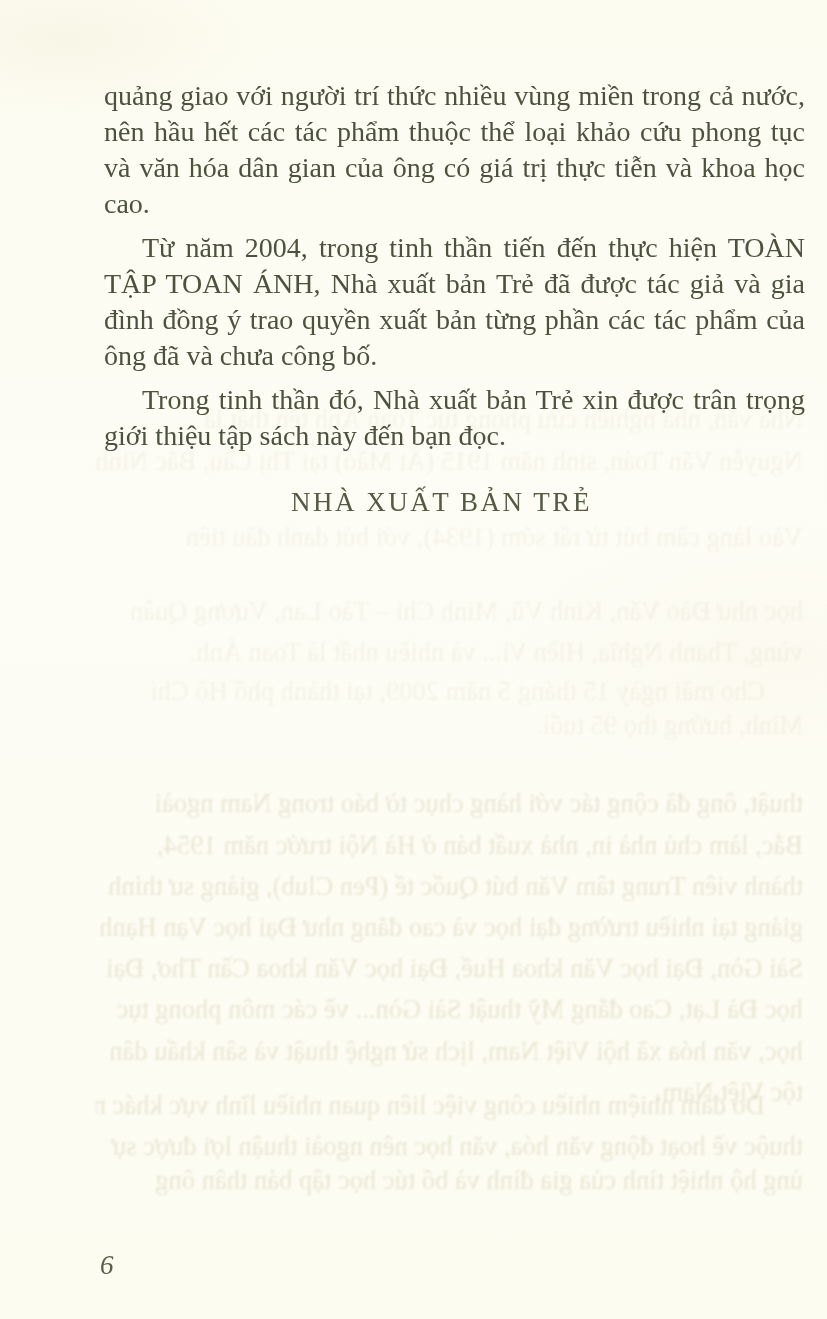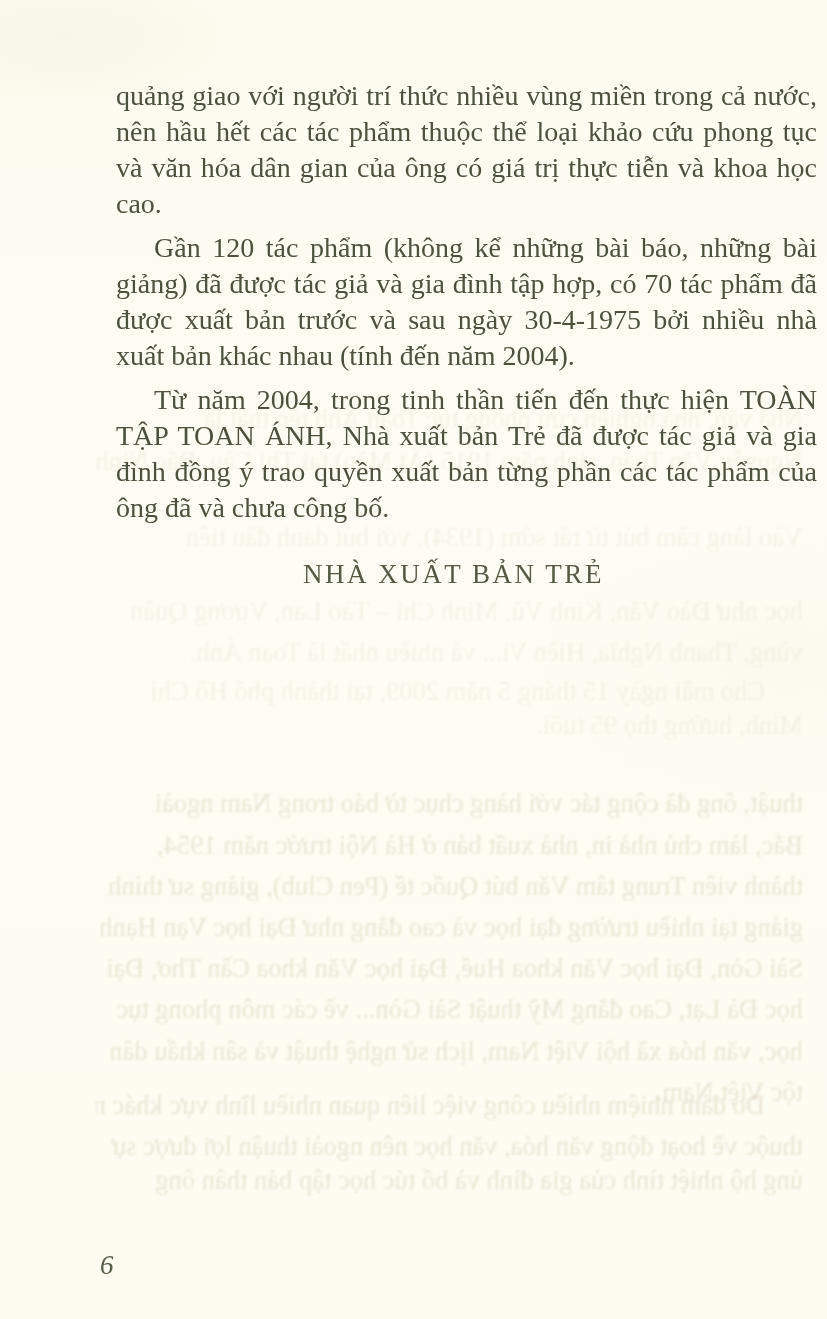--- a/index.html
+++ b/index.html
@@ -12,21 +12,21 @@
       radial-gradient(ellipse 300px 120px at 8% 3%, rgba(205,195,140,0.10), rgba(205,195,140,0) 70%),
       radial-gradient(ellipse 400px 200px at 95% 50%, rgba(210,200,150,0.06), rgba(210,200,150,0) 70%),
       linear-gradient(180deg, #fdfcf1 0%, #fefdf5 40%, #fdfcf1 100%);
     overflow:hidden;
     font-family:"Liberation Serif","DejaVu Serif",serif;
     color:#4d523f;
   }
   
   .text-col{
     position:absolute;
-    left:116px;top:78px;width:701px;
+    left:104px;top:78px;width:701px;
     font-size:28px;line-height:36px;
     text-align:justify;
     color:#4d523f;
   }
   .text-col p{margin:0 0 8px 0;text-indent:38px;}
   .text-col p.no-indent{text-indent:0;}
   .signature{
     margin-top:30px;
     text-align:center;
     padding-right:26px;
@@ -81,20 +81,20 @@
     <div class="ghost lower" style="top:994px">học Đà Lạt, Cao đẳng Mỹ thuật Sài Gòn... về các môn phong tục</div>
     <div class="ghost lower" style="top:1036px">học, văn hóa xã hội Việt Nam, lịch sử nghệ thuật và sân khấu dân</div>
     <div class="ghost lower" style="top:1077px">tộc Việt Nam.</div>
     <div class="ghost lower indent" style="top:1090px">Do đảm nhiệm nhiều công việc liên quan nhiều lĩnh vực khác nhau</div>
     <div class="ghost lower" style="top:1131px">thuộc về hoạt động văn hóa, văn học nên ngoài thuận lợi được sự</div>
     <div class="ghost lower" style="top:1165px">ủng hộ nhiệt tình của gia đình và bổ túc học tập bản thân ông</div>
   </div>
 
   <div class="text-col">
     <p class="no-indent">quảng giao với người trí thức nhiều vùng miền trong cả nước, nên hầu hết các tác phẩm thuộc thể loại khảo cứu phong tục và văn hóa dân gian của ông có giá trị thực tiễn và khoa học cao.</p>
-    <p>Gần 120 tác phẩm (không kể những bài báo, những bài giảng) đã được tác giả và gia đình tập hợp, có 70 tác phẩm đã được xuất bản trước và sau ngày 30-4-1975 bởi nhiều nhà xuất bản khác nhau (tính đến năm 2004).</p>
     <p>Từ năm 2004, trong tinh thần tiến đến thực hiện TOÀN TẬP TOAN ÁNH, Nhà xuất bản Trẻ đã được tác giả và gia đình đồng ý trao quyền xuất bản từng phần các tác phẩm của ông đã và chưa công bố.</p>
+    <p>Trong tinh thần đó, Nhà xuất bản Trẻ xin được trân trọng giới thiệu tập sách này đến bạn đọc.</p>
     <div class="signature">NHÀ XUẤT BẢN TRẺ</div>
   </div>
 
   <div class="pagenum">6</div>
 
 </div>
 
 </body></html>

